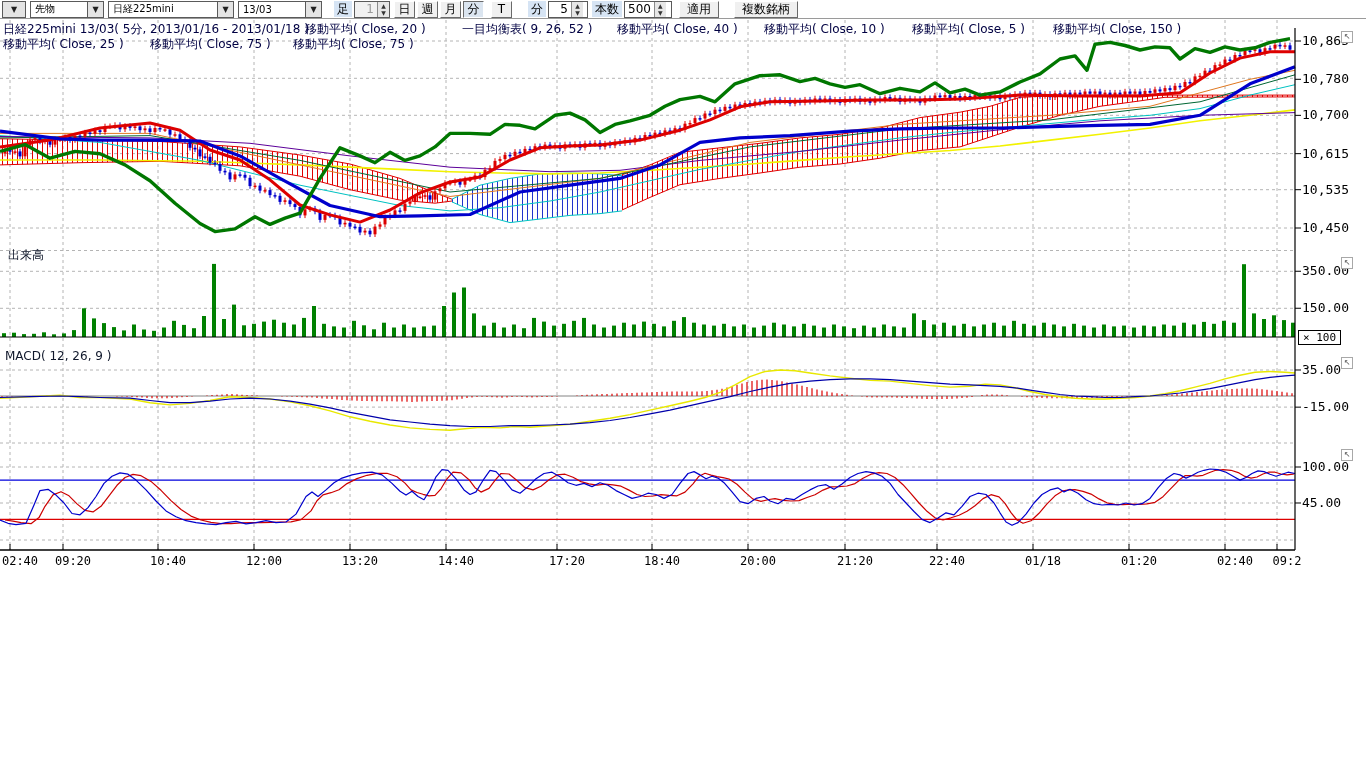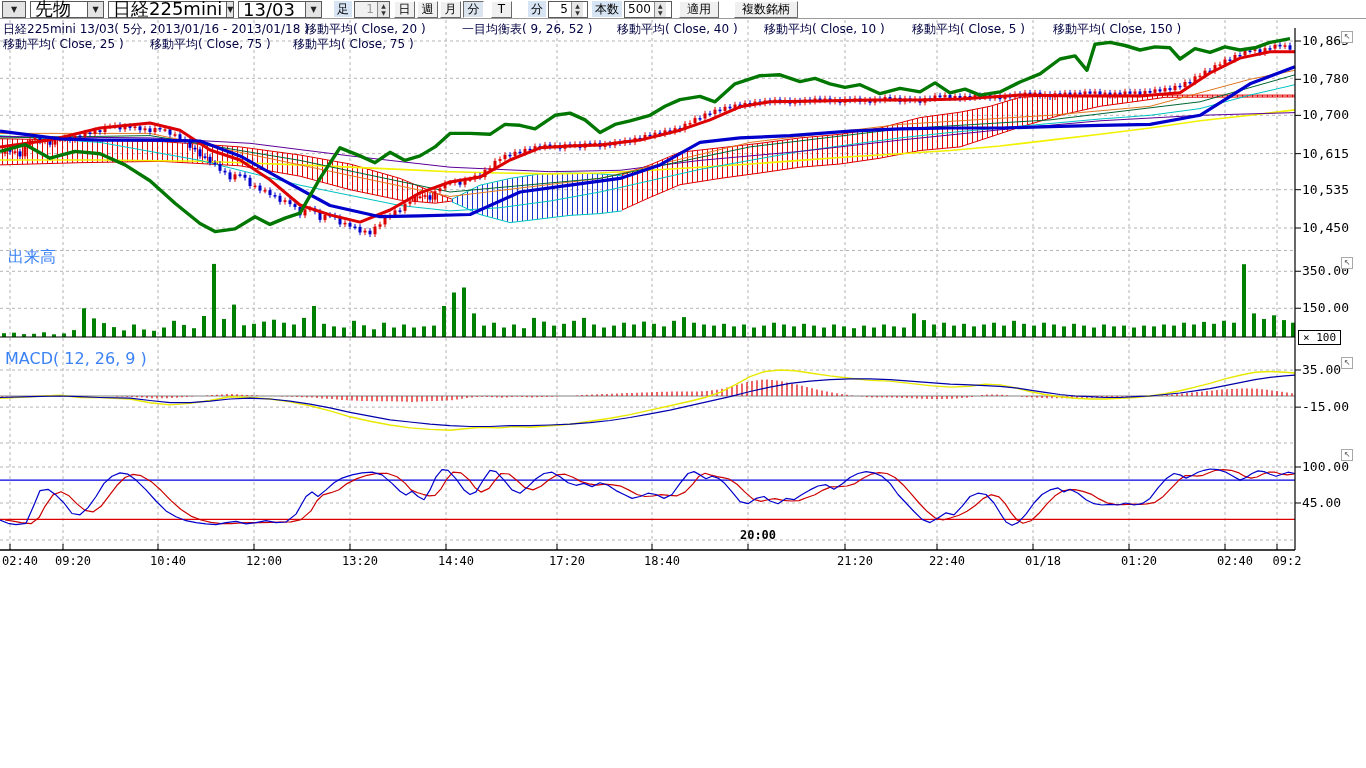--- a/index.html
+++ b/index.html
@@ -4,21 +4,21 @@
 <style>
   html,body{margin:0;padding:0;background:#fff;}
   #screen{position:relative;width:1366px;height:768px;background:#ffffff;overflow:hidden;
           font-family:"DejaVu Sans","Liberation Sans",sans-serif;}
   
   .toolbar{position:absolute;top:0;left:0;width:1366px;height:19px;background:#ffffff;
            border-bottom:1px solid #9a9a9a;display:flex;align-items:center;padding:1px 0 1px 2px;
            box-sizing:border-box;font-size:12px;z-index:6;}
   .combo{display:flex;align-items:stretch;height:17px;border:1px solid #5a5a5a;background:#fff;
          box-sizing:border-box;margin-right:4px;}
-  .combo .val{padding:0 4px;font-size:18px;white-space:nowrap;display:flex;align-items:center;flex:1;}
+  .combo .val{padding:0 4px;font-size:10px;white-space:nowrap;display:flex;align-items:center;flex:1;}
   .combo .arrow-btn{width:15px;background:#e4e4e4;border-left:1px solid #5a5a5a;display:flex;
          align-items:center;justify-content:center;font-size:8px;color:#222;}
   .tool-label{background:#d6e4f4;padding:0 3px;font-size:12px;height:16px;line-height:16px;margin-right:2px;}
   .spinner{display:flex;height:17px;border:1px solid #5a5a5a;background:#fff;box-sizing:border-box;
            align-items:stretch;margin-right:4px;}
   .spinner .num{padding:0 3px;font-size:12px;min-width:16px;text-align:right;display:flex;align-items:center;justify-content:flex-end;}
   .spinner.disabled .num{color:#9a9a9a;background:#f1f1f1;}
   .spin-arrows{width:11px;display:flex;flex-direction:column;border-left:1px solid #8a8a8a;}
   .spin-arrows span{flex:1;font-size:6px;line-height:7px;text-align:center;background:#e6e6e6;color:#333;}
   .tbtn{height:17px;min-width:21px;box-sizing:border-box;background:#f0f0f0;border:1px solid;
@@ -29,21 +29,21 @@
         border-color:#ffffff #6a6a6a #6a6a6a #ffffff;font-size:12px;text-align:center;line-height:14px;
         padding:0 7px;margin-right:4px;white-space:nowrap;}
   
   #chart-svg{position:absolute;top:0;left:0;z-index:1;}
   .hdr-item{position:absolute;white-space:pre;color:#000042;font-size:12px;z-index:3;
             font-family:"DejaVu Sans","Liberation Sans",sans-serif;}
   .num-label{position:absolute;font-size:13px;color:#000;z-index:3;
              font-family:"DejaVu Sans Mono","Liberation Mono",monospace;white-space:pre;}
   .time-label{position:absolute;font-size:12px;color:#000;z-index:3;width:40px;text-align:center;
               font-family:"DejaVu Sans Mono","Liberation Mono",monospace;white-space:pre;}
-  .pane-label{position:absolute;font-size:16px;color:#3b82f6;z-index:3;white-space:pre;}
+  .pane-label{position:absolute;font-size:12px;color:#0f172a;z-index:3;white-space:pre;}
   .x100-badge{position:absolute;left:1298px;top:330px;border:1px solid #000;background:#fff;
               font-size:11px;line-height:13px;height:13px;padding:0 4px;z-index:3;
               font-family:"DejaVu Sans Mono","Liberation Mono",monospace;}
   .pane-icon{position:absolute;width:10px;height:10px;border:1px solid #a8a8a8;background:#fff;
              color:#555;font-size:8px;line-height:9px;text-align:center;z-index:4;}
 </style>
 </head>
 <body>
 
 <div id="screen">
@@ -1108,21 +1108,21 @@
     </div>
   <div id="time-axis-labels">
       <div class="time-label" style="left: 0px; top: 554px;">02:40</div>
       <div class="time-label" style="left: 53px; top: 554px;">09:20</div>
       <div class="time-label" style="left: 148px; top: 554px;">10:40</div>
       <div class="time-label" style="left: 244px; top: 554px;">12:00</div>
       <div class="time-label" style="left: 340px; top: 554px;">13:20</div>
       <div class="time-label" style="left: 436px; top: 554px;">14:40</div>
       <div class="time-label" style="left: 547px; top: 554px;">17:20</div>
       <div class="time-label" style="left: 642px; top: 554px;">18:40</div>
-      <div class="time-label" style="left: 738px; top: 528px; font-weight: bold;">20:00</div>
+      <div class="time-label" style="left: 738px; top: 554px;">20:00</div>
       <div class="time-label" style="left: 835px; top: 554px;">21:20</div>
       <div class="time-label" style="left: 927px; top: 554px;">22:40</div>
       <div class="time-label" style="left: 1023px; top: 554px;">01/18</div>
       <div class="time-label" style="left: 1119px; top: 554px;">01:20</div>
       <div class="time-label" style="left: 1215px; top: 554px;">02:40</div>
       <div class="time-label" style="left: 1267px; top: 554px;">09:2</div>
     </div>
 </div>
 
 </body></html>

